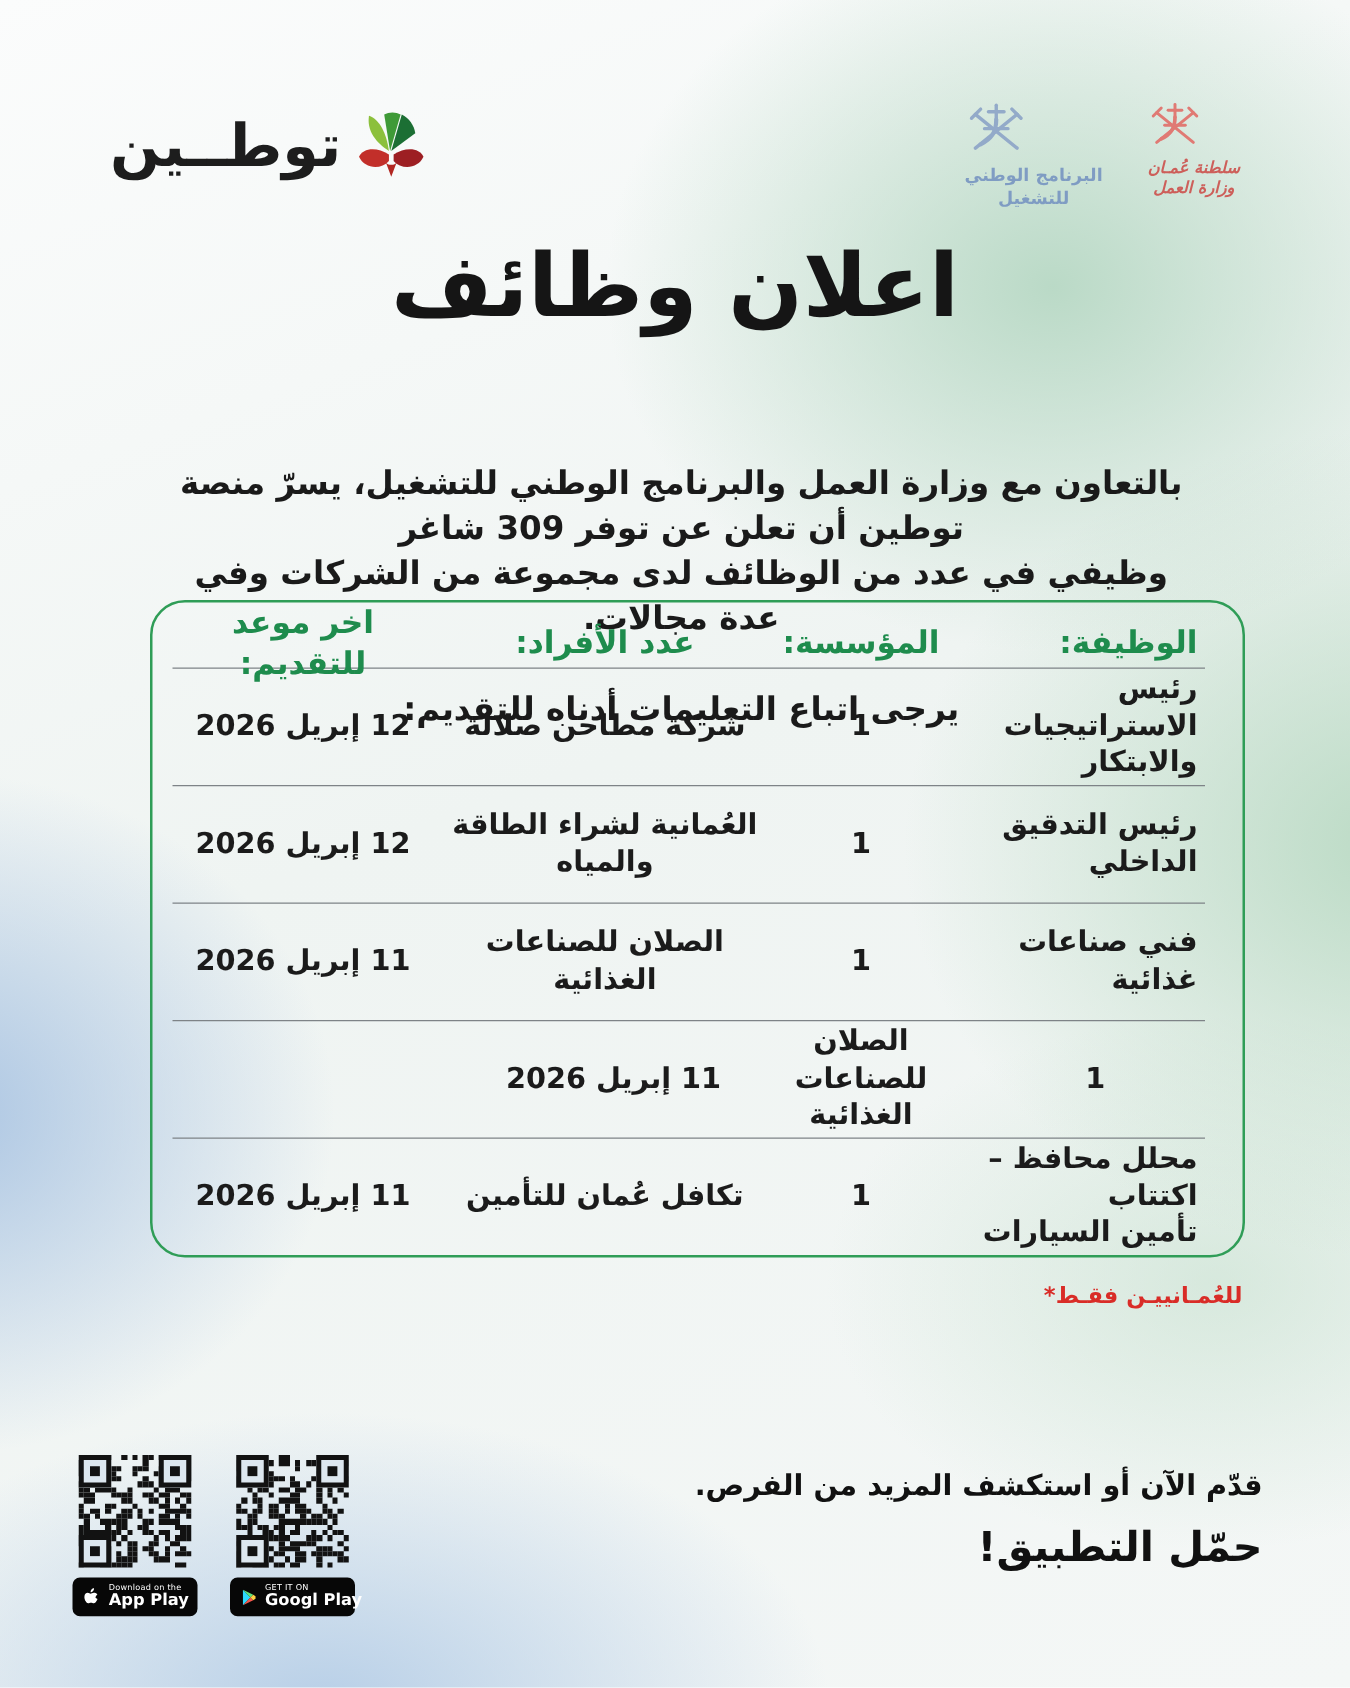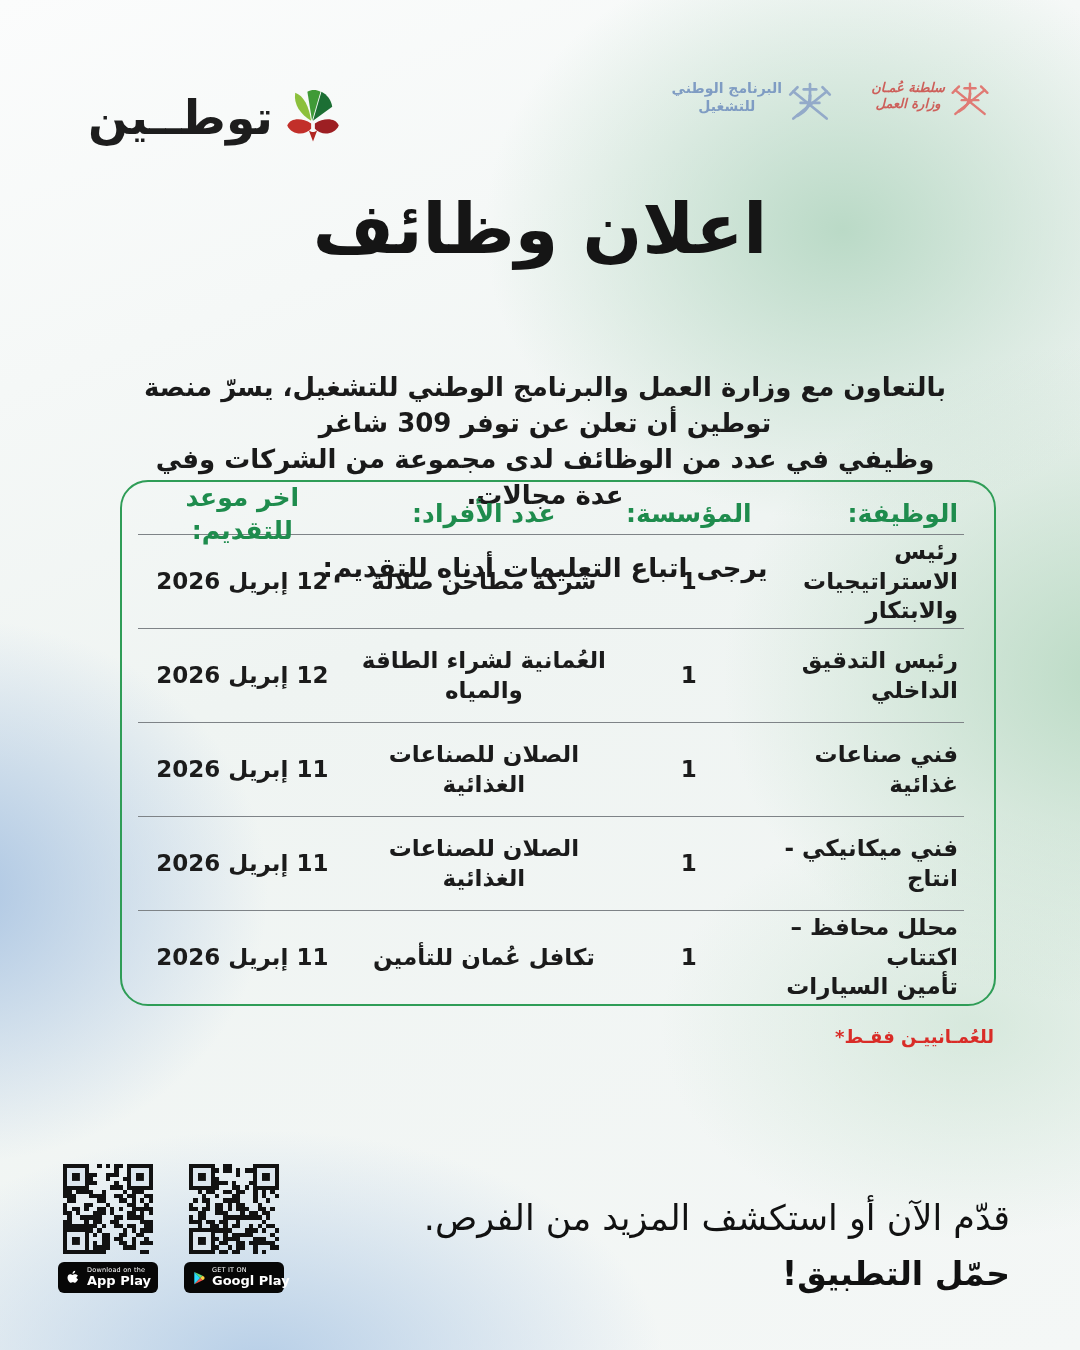--- a/index.html
+++ b/index.html
@@ -11,42 +11,42 @@
       radial-gradient(50% 34% at 103% 50%, rgba(178,214,189,.85), rgba(178,214,189,0) 72%),
       radial-gradient(40% 28% at -4% 66%, rgba(168,195,226,.95), rgba(168,195,226,0) 72%),
       radial-gradient(52% 24% at 24% 101%, rgba(173,200,229,.85), rgba(173,200,229,0) 72%),
       radial-gradient(40% 22% at 90% 76%, rgba(187,219,197,.5), rgba(187,219,197,0) 72%),
       linear-gradient(160deg,#fbfcfc 0%,#eff4f2 45%,#f4f7f6 100%);
   }
   
   .tawteen{position:absolute;top:86px;left:88px;display:flex;align-items:center;gap:10px;direction:rtl;}
   .tawteen .word{font-size:47px;font-weight:700;color:#1d1d1d;letter-spacing:-1px;line-height:1;}
   .partners{position:absolute;top:80px;right:88px;display:flex;gap:36px;align-items:flex-start;}
-  .partner{display:flex;flex-direction:row;align-items:flex-start;gap:3px;}
+  .partner{display:flex;flex-direction:column;align-items:flex-end;gap:3px;}
   .partner .plabel{font-size:14px;font-weight:700;text-align:center;line-height:1.25;}
   .partner.npe .plabel{color:#7f9cc3;}
   .partner.mol .plabel{color:#cd5f5a;font-family:"DejaVu Serif","Liberation Serif",serif;font-style:italic;font-size:13px;}
   
   .title{position:absolute;top:188px;left:0;right:0;text-align:center;font-size:70px;font-weight:700;color:#151515;letter-spacing:-1px;}
   .intro{position:absolute;top:334px;right:120px;width:830px;text-align:center;font-size:26px;font-weight:700;color:#1a1a1a;line-height:1.38;white-space:pre-line;}
   .intro .l2{margin-top:2px;}
   
   .card{position:absolute;top:480px;right:84px;width:872px;height:522px;border:2px solid #2f9d57;border-radius:28px;padding:0;}
   .trow{display:grid;grid-template-columns:27% 16% 31% 26%;align-items:center;}
   .thead{height:52px;color:#1e8c4d;font-weight:700;font-size:25px;}
   .tbody-row{height:93px;font-weight:700;font-size:23px;color:#1b1b1b;}
   .c{padding:0 6px;text-align:center;line-height:1.3;}
   .c.job{text-align:right;padding-right:36px;white-space:pre-line;}
   .c.deadline{padding-left:20px;}
   .divider{height:1px;background:#7e8387;margin:0 30px 0 16px;}
   
   .note{position:absolute;top:1026px;right:86px;font-size:18px;font-weight:700;color:#d92c27;}
   
   .cta{position:absolute;top:1176px;right:70px;text-align:right;color:#111;}
-  .cta .c1{font-size:35px;font-weight:400;margin-top:22px;}
+  .cta .c1{font-size:23px;font-weight:700;}
   .cta .c2{font-size:33px;font-weight:800;margin-top:16px;}
   
   .stores{position:absolute;left:58px;top:1164px;display:flex;gap:26px;direction:ltr;}
   .store{display:flex;flex-direction:column;align-items:center;gap:8px;}
   .qr{position:relative;width:90px;height:90px;}
   .mods{position:absolute;inset:0;display:grid;grid-template-columns:repeat(21,1fr);grid-auto-rows:1fr;}
   .mods i.d{background:#121212;}
   .fp{position:absolute;box-sizing:border-box;width:26px;height:26px;border:4px solid #121212;background:#dde7ef radial-gradient(#121212 0 0) center/44% 44% no-repeat;}
   .fp.tl{top:0;left:0;}.fp.tr{top:0;right:0;}.fp.bl{bottom:0;left:0;}
   .badge{width:100px;height:31px;background:#070707;border-radius:6px;display:flex;align-items:center;gap:6px;padding:0 8px;box-sizing:border-box;color:#fff;cursor:pointer;}
@@ -148,21 +148,20 @@
 
     <div class="trow tbody-row">
       <div class="c job">فني صناعات غذائية</div>
       <div class="c">1</div>
       <div class="c">الصلان للصناعات الغذائية</div>
       <div class="c deadline">11 إبريل 2026</div>
     </div>
     <div class="divider"></div>
 
     <div class="trow tbody-row">
-      <div class="c job">فني ميكانيكي - انتاج</div>
       <div class="c">1</div>
       <div class="c">الصلان للصناعات الغذائية</div>
       <div class="c deadline">11 إبريل 2026</div>
     </div>
     <div class="divider"></div>
 
     <div class="trow tbody-row">
       <div class="c job">محلل محافظ – اكتتاب
 تأمين السيارات</div>
       <div class="c">1</div>

